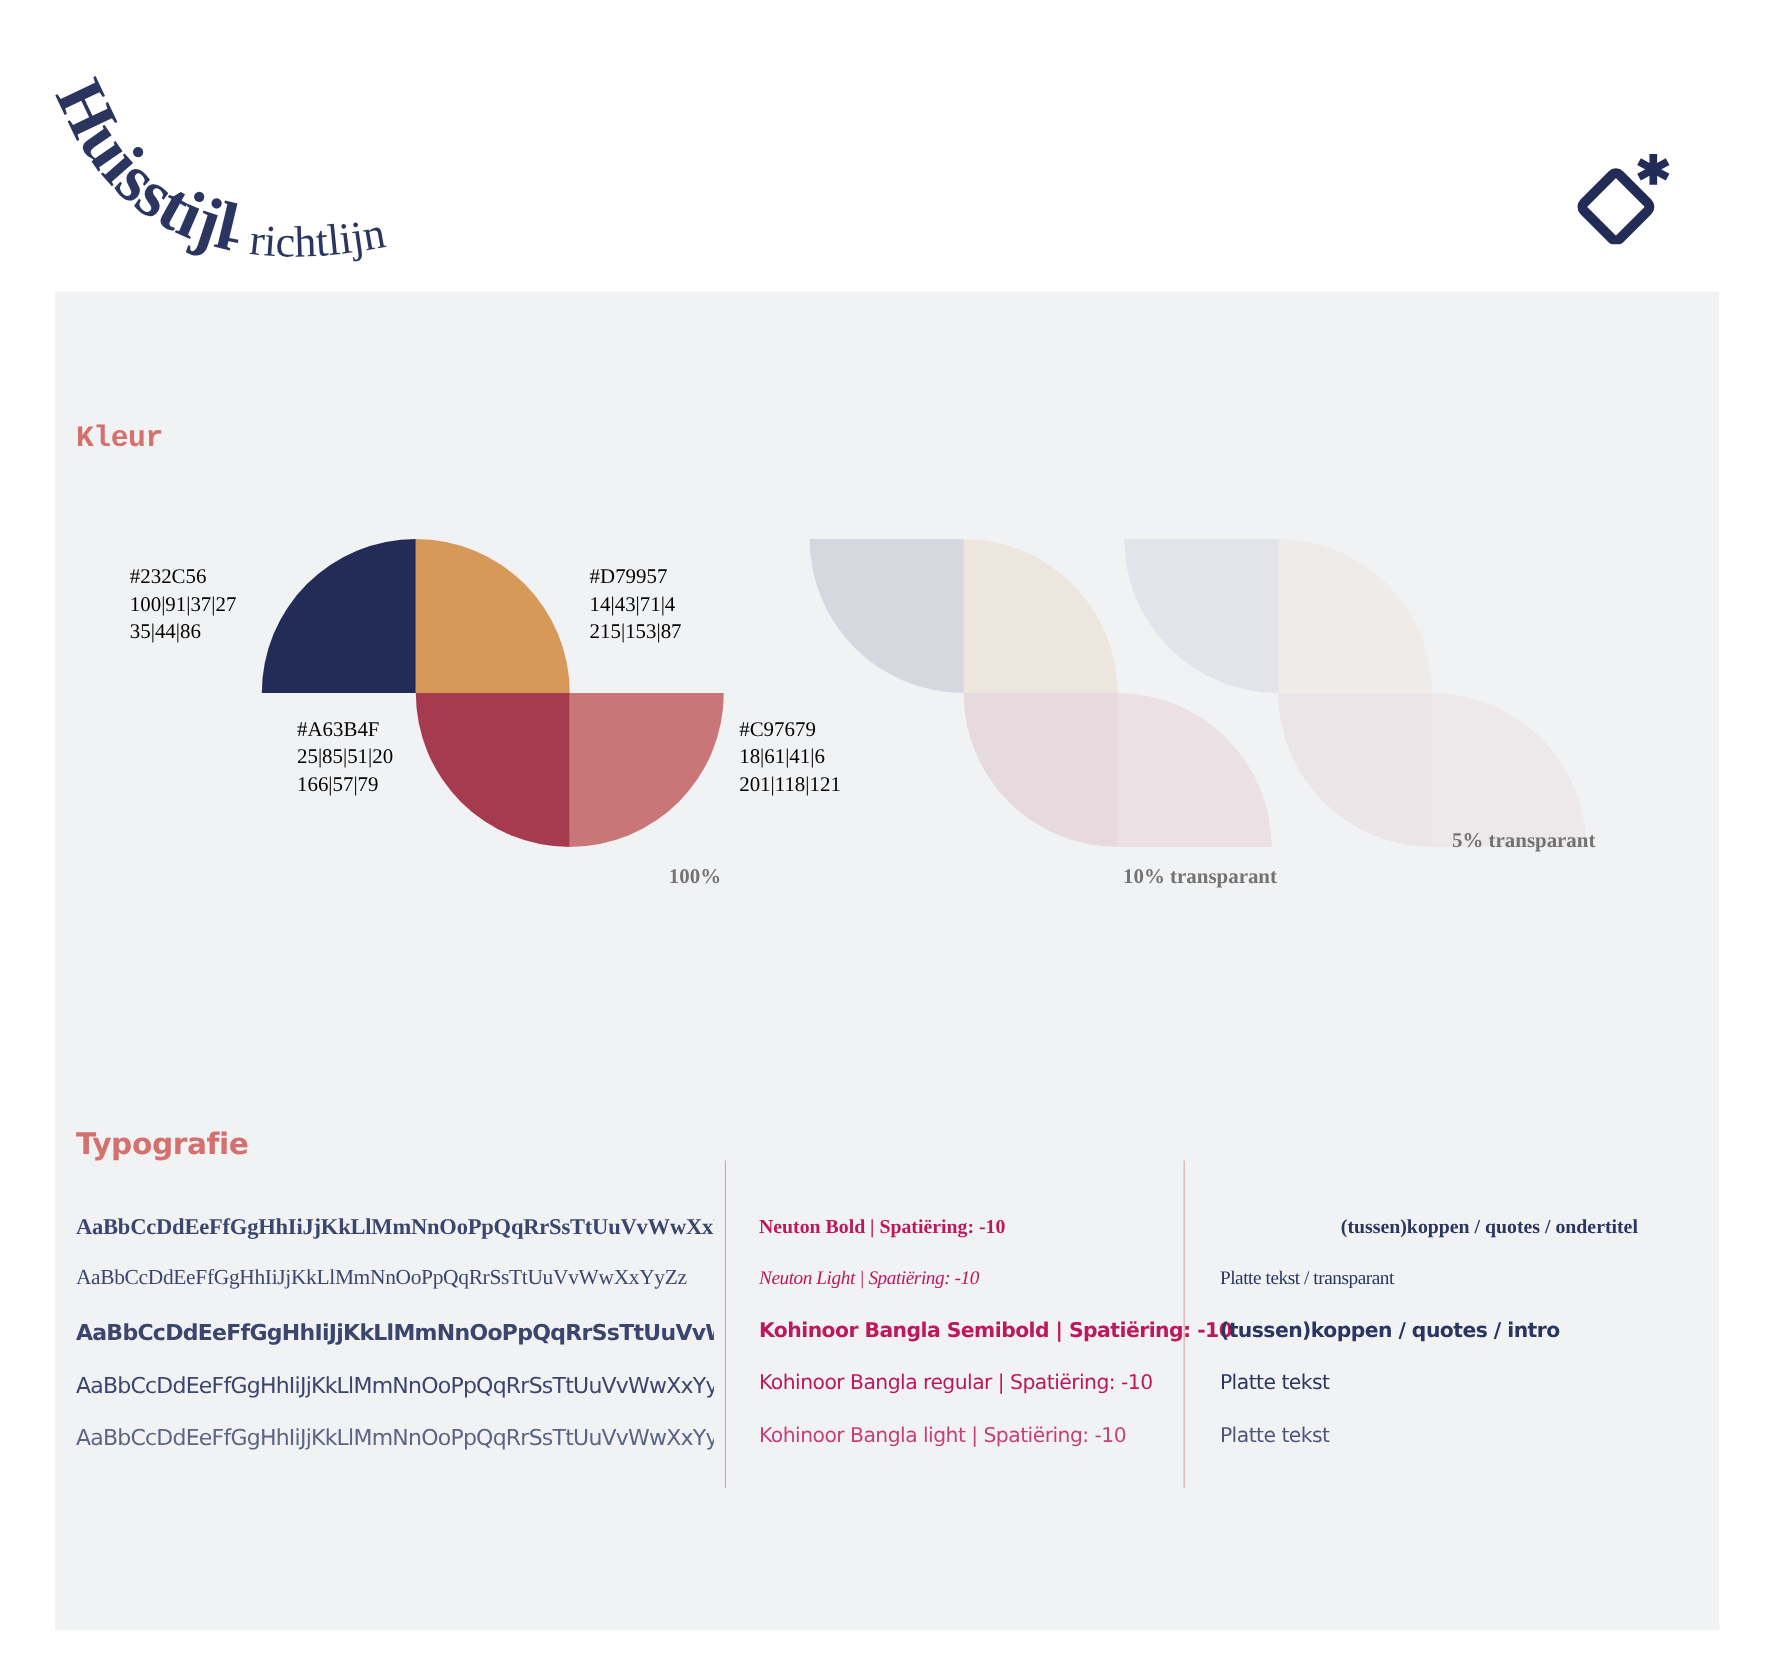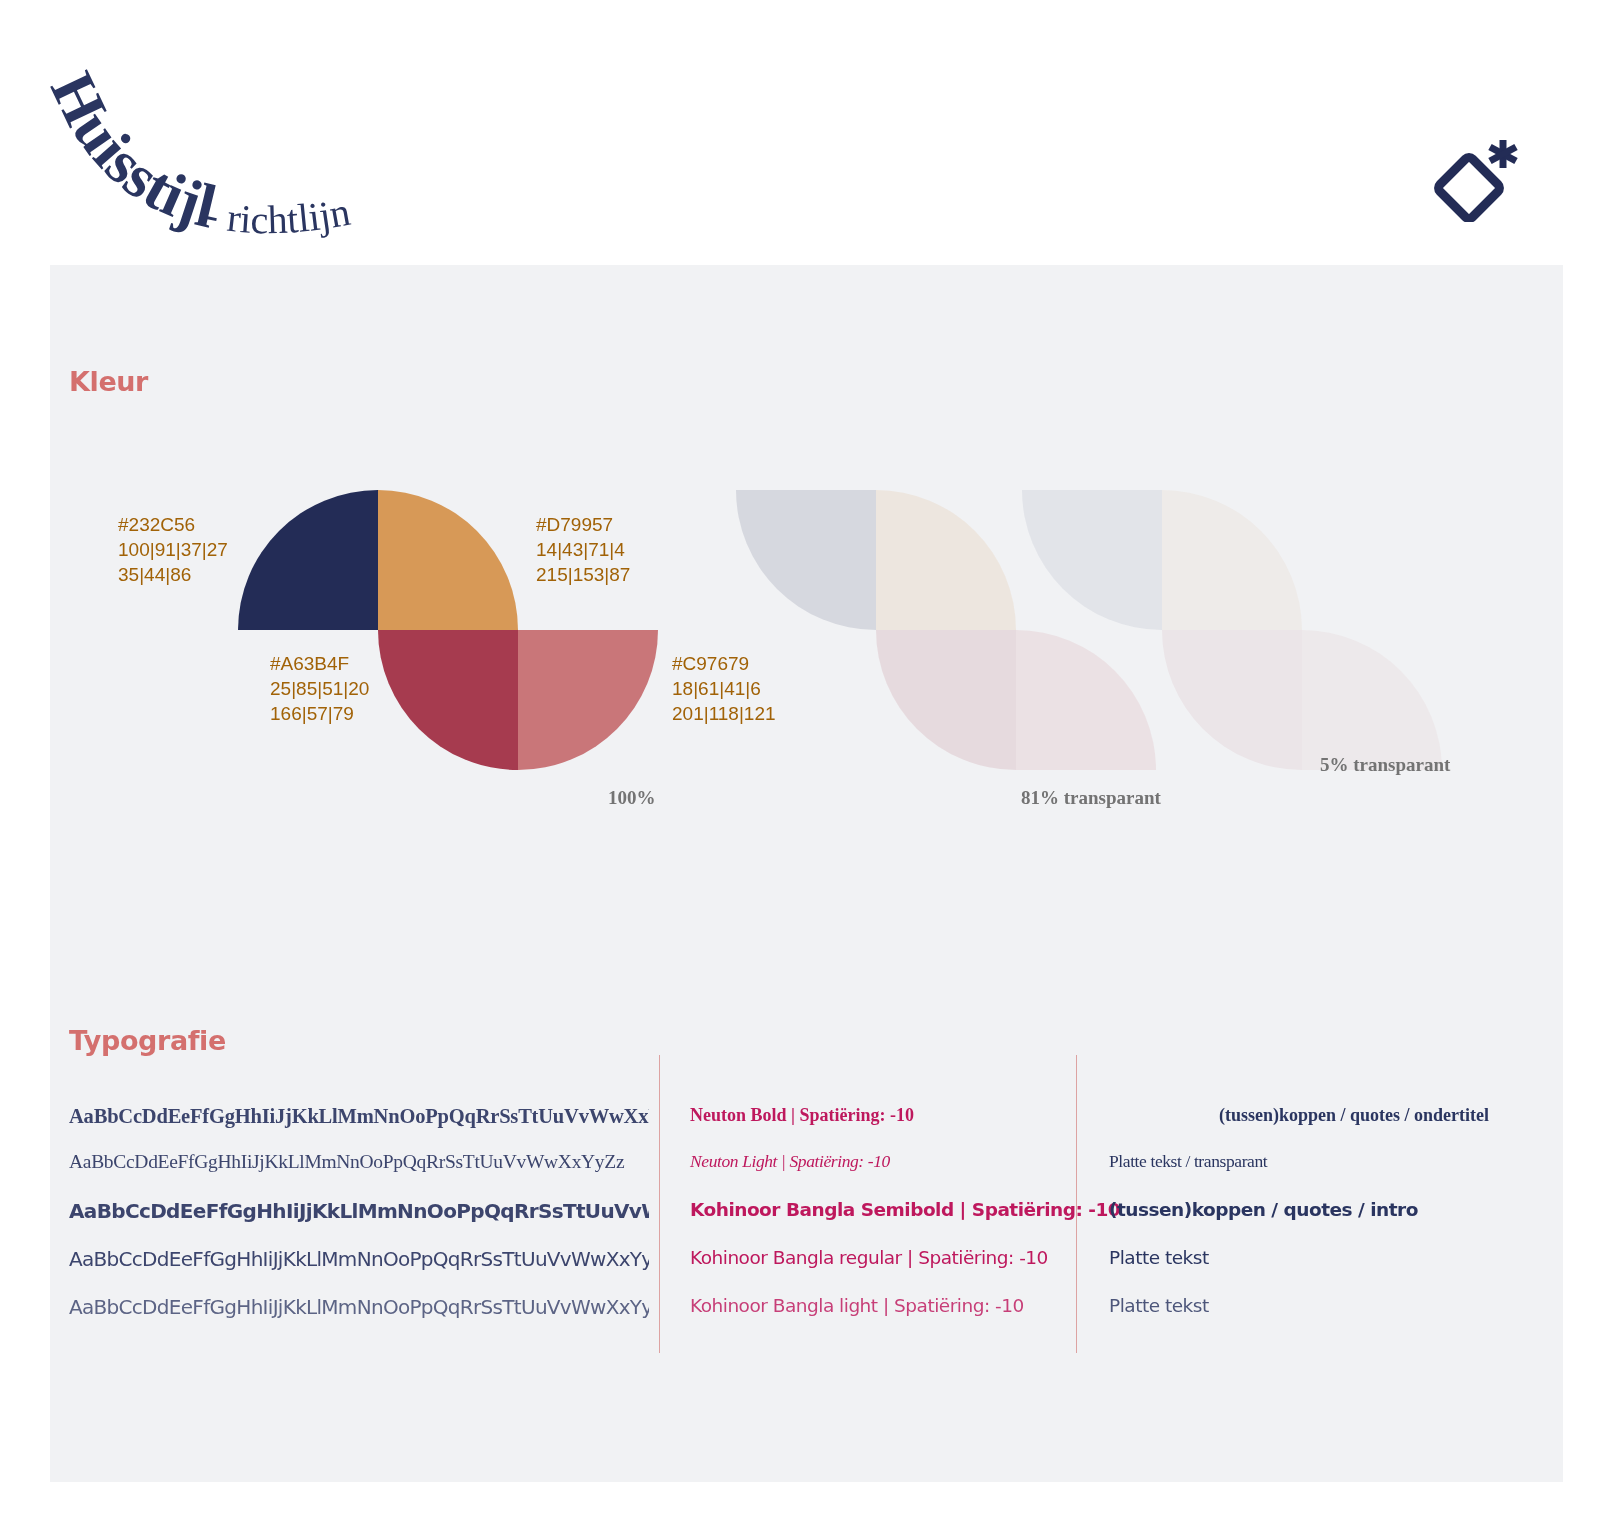--- a/index.html
+++ b/index.html
@@ -29,37 +29,37 @@
   }
 
   .section-title{
     position:absolute;
     color:#d4706e;
     font-size:27px;
     font-weight:bold;
     letter-spacing:-0.4px;
     font-family:"DejaVu Sans",sans-serif;
   }
-  #kleur-title{left:69px;top:366px;}
+  #kleur-title{left:69px;top:384px;font-family:Liberation Mono, monospace;}
   #typografie-title{left:69px;top:1025px;}
 
   
   .cluster{position:absolute;}
   .leaf{position:absolute;width:140px;height:140px;}
   .r-tl{border-top-left-radius:140px;}
   .r-tr{border-top-right-radius:140px;}
   .r-bl{border-bottom-left-radius:140px;}
   .r-br{border-bottom-right-radius:140px;}
 
   .swatch-label{
     position:absolute;
-    font-family:Liberation Sans, sans-serif;
+    font-family:Liberation Serif, serif;
     font-size:19px;
     line-height:25px;
-    color:#a16207;
+    color:#000000;
     white-space:pre-line;
   }
   .pct-label{
     position:absolute;
     font-family:"Liberation Serif",serif;
     font-weight:bold;
     font-size:19px;
     color:#737373;
     white-space:nowrap;
   }
@@ -144,21 +144,21 @@
 </div>
 
 <div class="cluster" id="cluster-5" style="left:1022px;top:490px;width:420px;height:280px;">
   <div class="leaf r-bl" id="t5-navy" style="left: 0px; top: 0px; background: rgba(35, 44, 86, 0.067);"></div>
   <div class="leaf r-tr" id="t5-ochre" style="left: 140px; top: 0px; background: rgba(215, 153, 87, 0.067);"></div>
   <div class="leaf r-bl" id="t5-wine" style="left: 140px; top: 140px; background: rgba(166, 59, 79, 0.067);"></div>
   <div class="leaf r-tr" id="t5-rose" style="left: 280px; top: 140px; background: rgba(201, 118, 121, 0.067);"></div>
 </div>
 
 <div class="pct-label" style="left:608px;top:787px;">100%</div>
-<div class="pct-label" style="left:1021px;top:787px;">81% transparant</div>
+<div class="pct-label" style="left:1021px;top:787px;">10% transparant</div>
 <div class="pct-label" style="left:1320px;top:754px;text-align:right;">5% transparant</div>
 
 <div class="section-title" id="typografie-title" style="color: rgb(212, 112, 110);">Typografie</div>
 
 <div id="typo">
 
   <div class="divider" id="divider-1" style="background: rgb(221, 163, 162);"></div>
   <div class="divider" id="divider-2" style="background: rgb(221, 163, 162);"></div>
 
   <div class="typo-row" style="top:50px;">

